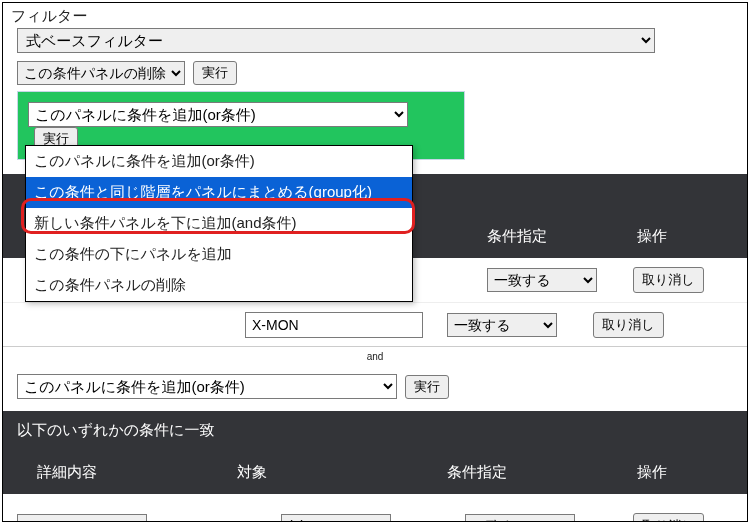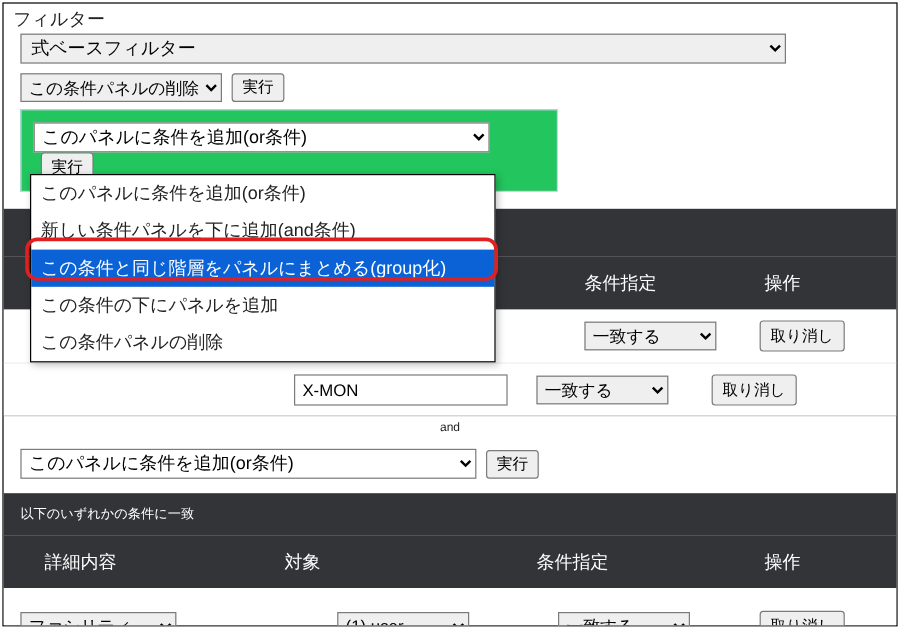--- a/index.html
+++ b/index.html
@@ -152,21 +152,21 @@
   .panel2-wrap {
     padding: 8px 8px 2px 14px;
     display: flex;
     gap: 8px;
     align-items: center;
   }
   .cond-title {
     background: #333438;
     color: #fff;
     padding: 10px 14px;
-    font-size: 11px;
+    font-size: 15px;
     margin-top: 10px;
   }
 </style>
 </head>
 <body>
 
 <div class="outer">
 
   <div class="filter-label">フィルター</div>
   <select class="filter-select">
@@ -260,20 +260,20 @@
       </select>
     </div>
     <div style="padding-left:56px;">
       <button class="btn cancel">取り消し</button>
     </div>
   </div>
 
   
   <div class="dropdown">
     <div class="opt">このパネルに条件を追加(or条件)</div>
+    <div class="opt sel">この条件と同じ階層をパネルにまとめる(group化)</div>
     <div class="opt">新しい条件パネルを下に追加(and条件)</div>
-    <div class="opt sel">この条件と同じ階層をパネルにまとめる(group化)</div>
     <div class="opt">この条件の下にパネルを追加</div>
     <div class="opt">この条件パネルの削除</div>
   </div>
   <div class="highlight-ring"></div>
 
 </div>
 
 </body></html>

